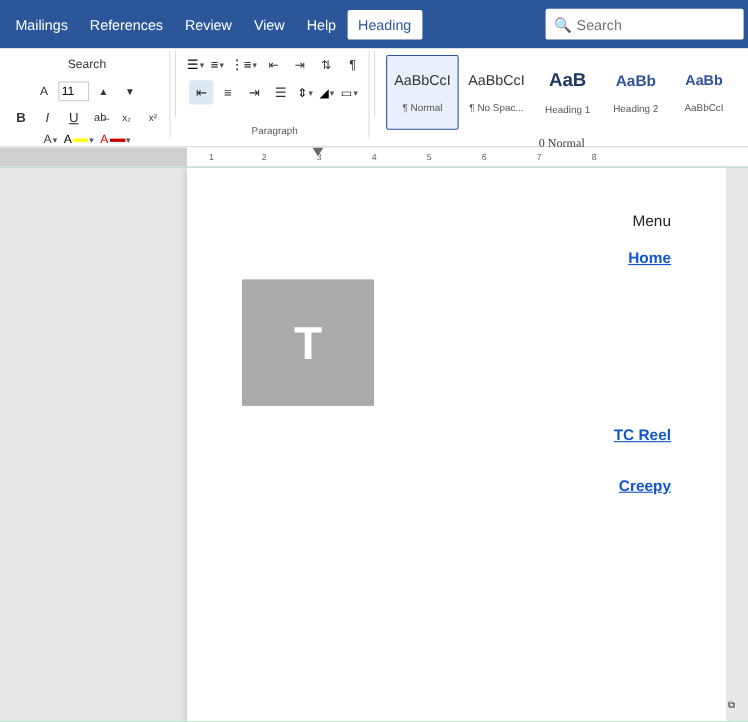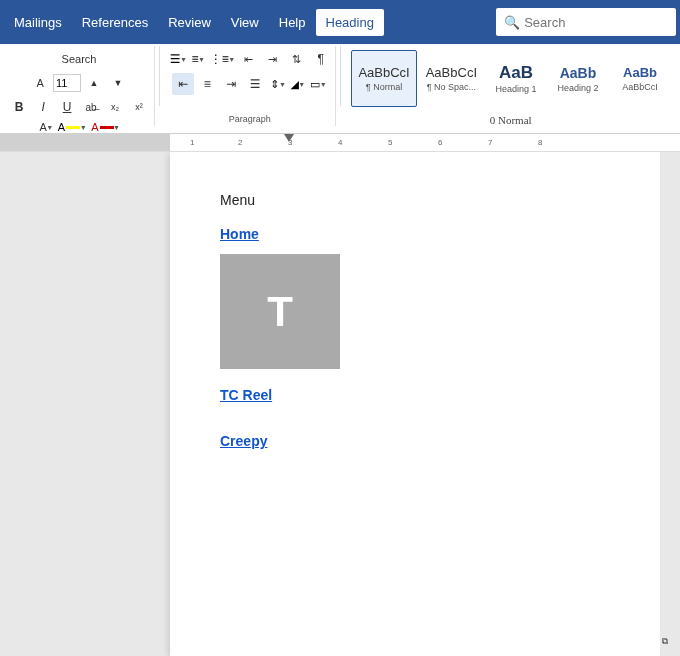--- a/index.html
+++ b/index.html
@@ -109,21 +109,21 @@
       font-size: 13px;
       line-height: 1.2;
       color: #333;
     }
     .style-preview.heading1 { font-size: 17px; font-weight: bold; color: #1f3864; }
     .style-preview.heading2 { font-size: 14px; font-weight: bold; color: #2f5496; }
     .style-preview.heading3 { font-size: 13px; font-weight: bold; color: #2f5496; }
     .style-name {
       font-size: 9px;
       color: #555;
-      margin-top: 1px;
+      margin-top: 12px;
     }
 
     
     .group-label {
       font-size: 9px;
       color: #555;
       margin-top: auto;
       text-align: center;
       width: 100%;
       padding-top: 2px;
@@ -152,20 +152,21 @@
       display: flex;
       align-items: center;
     }
 
     
     .doc-area {
       display: flex;
       background: #22c55e;
       height: calc(656px - 44px - 90px - 18px);
       overflow: hidden;
+      text-align: right;
     }
     .doc-left-margin {
       width: 170px;
       background: #e8e8e8;
       flex-shrink: 0;
     }
     .doc-page {
       background: white;
       width: 490px;
       box-shadow: 0 2px 8px rgba(0,0,0,0.2);

